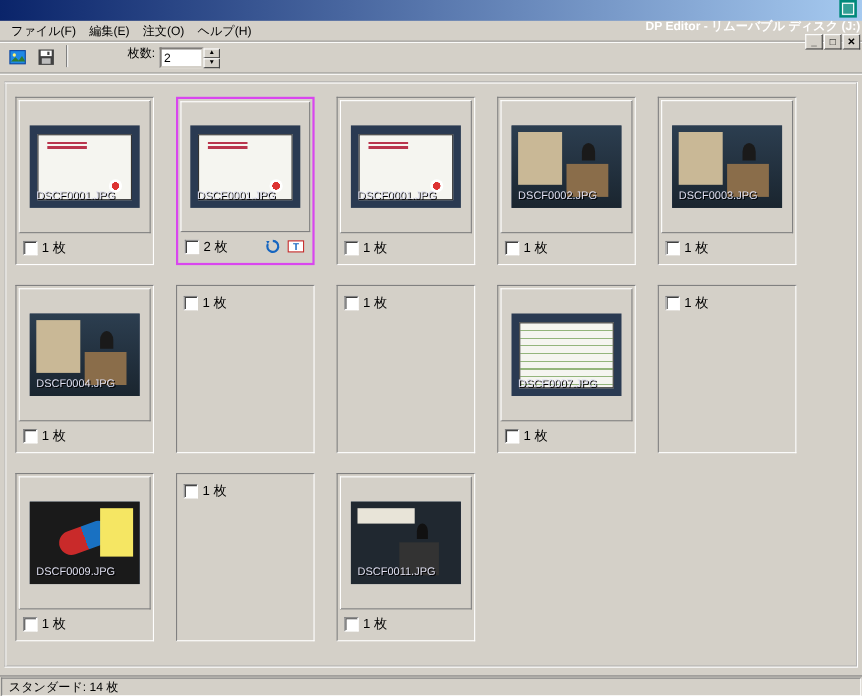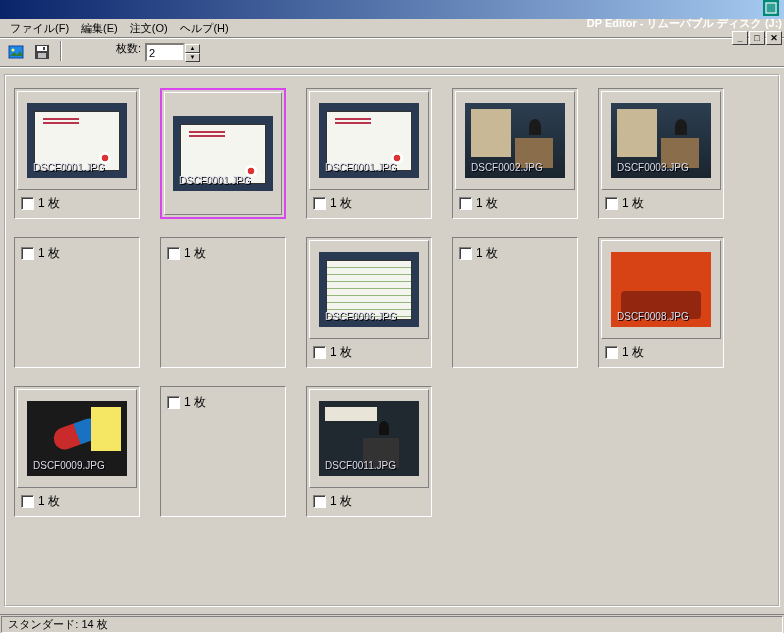--- a/index.html
+++ b/index.html
@@ -21,21 +21,21 @@
 .tlabel { margin-left: 50px; margin-right: 4px; }
 .spinner { display: flex; align-items: center; }
 .spinner input { width: 40px; height: 19px; border: 2px inset #d4d0c8; background: #fff; padding: 0 2px; font-size: 11px; }
 .spinner .spb { display: flex; flex-direction: column; }
 .spinner .sb { width: 15px; height: 9px; background: #d4d0c8; border: 1px solid #fff; border-right-color: #404040; border-bottom-color: #404040; font-size: 6px; display: flex; align-items: center; justify-content: center; line-height: 1; }
 
 .content { height: 547px; overflow: auto; background: #d4d0c8; padding: 6px 4px; border-top: 1px solid #fff; }
 .frame { border: 2px groove #fff; min-height: 533px; padding: 12px 8px; }
 .grid { display: flex; flex-wrap: wrap; gap: 18px 20px; }
 
-.thumb-cell { width: 126px; height: 131px; background: #d4d0c8; border: 1px solid #808080; border-right-color: #fff; border-bottom-color: #fff; position: relative; padding: 2px; display: flex; flex-direction: column; }
+.thumb-cell { width: 126px; height: 153px; background: #d4d0c8; border: 1px solid #808080; border-right-color: #fff; border-bottom-color: #fff; position: relative; padding: 2px; display: flex; flex-direction: column; }
 .thumb-cell.selected { border: 2px solid #d946ef; }
 .thumb-outer { flex: 1; display: flex; align-items: center; justify-content: center; border: 1px solid #fff; border-right-color: #808080; border-bottom-color: #808080; position: relative; }
 .thumb-img { width: 100px; height: 75px; background: #2a3a52; position: relative; overflow: hidden; display: flex; align-items: center; justify-content: center; }
 .fname { position: absolute; bottom: 4px; left: 4px; right: 4px; color: #dde; font-size: 10px; text-shadow: 1px 1px 0 #000; padding: 1px 2px; }
 .thumb-meta { height: 26px; display: flex; align-items: center; padding: 0 4px; gap: 4px; }
 .checkbox { width: 13px; height: 13px; background: #fff; border: 1px solid #808080; border-right-color: #fff; border-bottom-color: #fff; box-shadow: inset 1px 1px 0 #404040; }
 .count { font-size: 12px; }
 .meta-icons { margin-left: auto; display: flex; gap: 3px; }
 .mi { width: 18px; height: 18px; display: flex; align-items: center; justify-content: center; }
 
@@ -128,20 +128,38 @@
             <div class="count">1 枚</div>
           </div>
         </div>
         <div class="thumb-cell selected">
           <div class="thumb-outer">
             <div class="thumb-img">
               <div class="slide-white"></div>
               <div class="fname">DSCF0001.JPG</div>
             </div>
           </div>
+          <div class="thumb-meta">
+            <div class="checkbox"></div>
+            <div class="count">2 枚</div>
+            <div class="meta-icons">
+              <div class="mi">
+                <svg width="16" height="16" viewBox="0 0 16 16">
+                  <path d="M8 3 a5 5 0 1 1 -4.5 2.8" fill="none" stroke="#1565c0" stroke-width="2"></path>
+                  <path d="M2 3 L5 3 L3.5 6 Z" fill="#1565c0"></path>
+                </svg>
+              </div>
+              <div class="mi">
+                <svg width="16" height="16" viewBox="0 0 16 16">
+                  <rect x="1" y="3" width="14" height="10" fill="#fff" stroke="#c62828"></rect>
+                  <text x="8" y="11" text-anchor="middle" font-size="9" font-weight="bold" fill="#1565c0">T</text>
+                </svg>
+              </div>
+            </div>
+          </div>
         </div>
         <div class="thumb-cell">
           <div class="thumb-outer">
             <div class="thumb-img">
               <div class="slide-white"></div>
               <div class="fname">DSCF0001.JPG</div>
             </div>
           </div>
           <div class="thumb-meta">
             <div class="checkbox"></div>
@@ -170,56 +188,58 @@
               </div>
               <div class="fname">DSCF0003.JPG</div>
             </div>
           </div>
           <div class="thumb-meta">
             <div class="checkbox"></div>
             <div class="count">1 枚</div>
           </div>
         </div>
         <div class="thumb-cell">
+          <div class="thumb-outer">
+            <div class="thumb-img">
+              <div class="podium">
+                <div class="panel"></div>
+              </div>
+              <div class="fname">DSCF0004.JPG</div>
+            </div>
+          </div>
+          <div class="thumb-meta">
+            <div class="checkbox"></div>
+            <div class="count">1 枚</div>
+          </div>
+        </div>
+        <div class="thumb-cell">
           <div class="thumb-meta">
             <div class="checkbox"></div>
             <div class="count">1 枚</div>
           </div>
         </div>
         <div class="thumb-cell">
           <div class="thumb-meta">
             <div class="checkbox"></div>
             <div class="count">1 枚</div>
           </div>
         </div>
         <div class="thumb-cell">
           <div class="thumb-outer">
             <div class="thumb-img">
               <div class="slide-lines"></div>
-              <div class="fname">DSCF0006.JPG</div>
-            </div>
-          </div>
-          <div class="thumb-meta">
-            <div class="checkbox"></div>
-            <div class="count">1 枚</div>
-          </div>
-        </div>
-        <div class="thumb-cell">
-          <div class="thumb-meta">
-            <div class="checkbox"></div>
-            <div class="count">1 枚</div>
-          </div>
-        </div>
-        <div class="thumb-cell">
-          <div class="thumb-outer">
-            <div class="thumb-img">
-              <div class="orange"></div>
-              <div class="fname">DSCF0008.JPG</div>
-            </div>
-          </div>
+              <div class="fname">DSCF0007.JPG</div>
+            </div>
+          </div>
+          <div class="thumb-meta">
+            <div class="checkbox"></div>
+            <div class="count">1 枚</div>
+          </div>
+        </div>
+        <div class="thumb-cell">
           <div class="thumb-meta">
             <div class="checkbox"></div>
             <div class="count">1 枚</div>
           </div>
         </div>
         <div class="thumb-cell">
           <div class="thumb-outer">
             <div class="thumb-img">
               <div class="pill">
                 <div class="box"></div>

